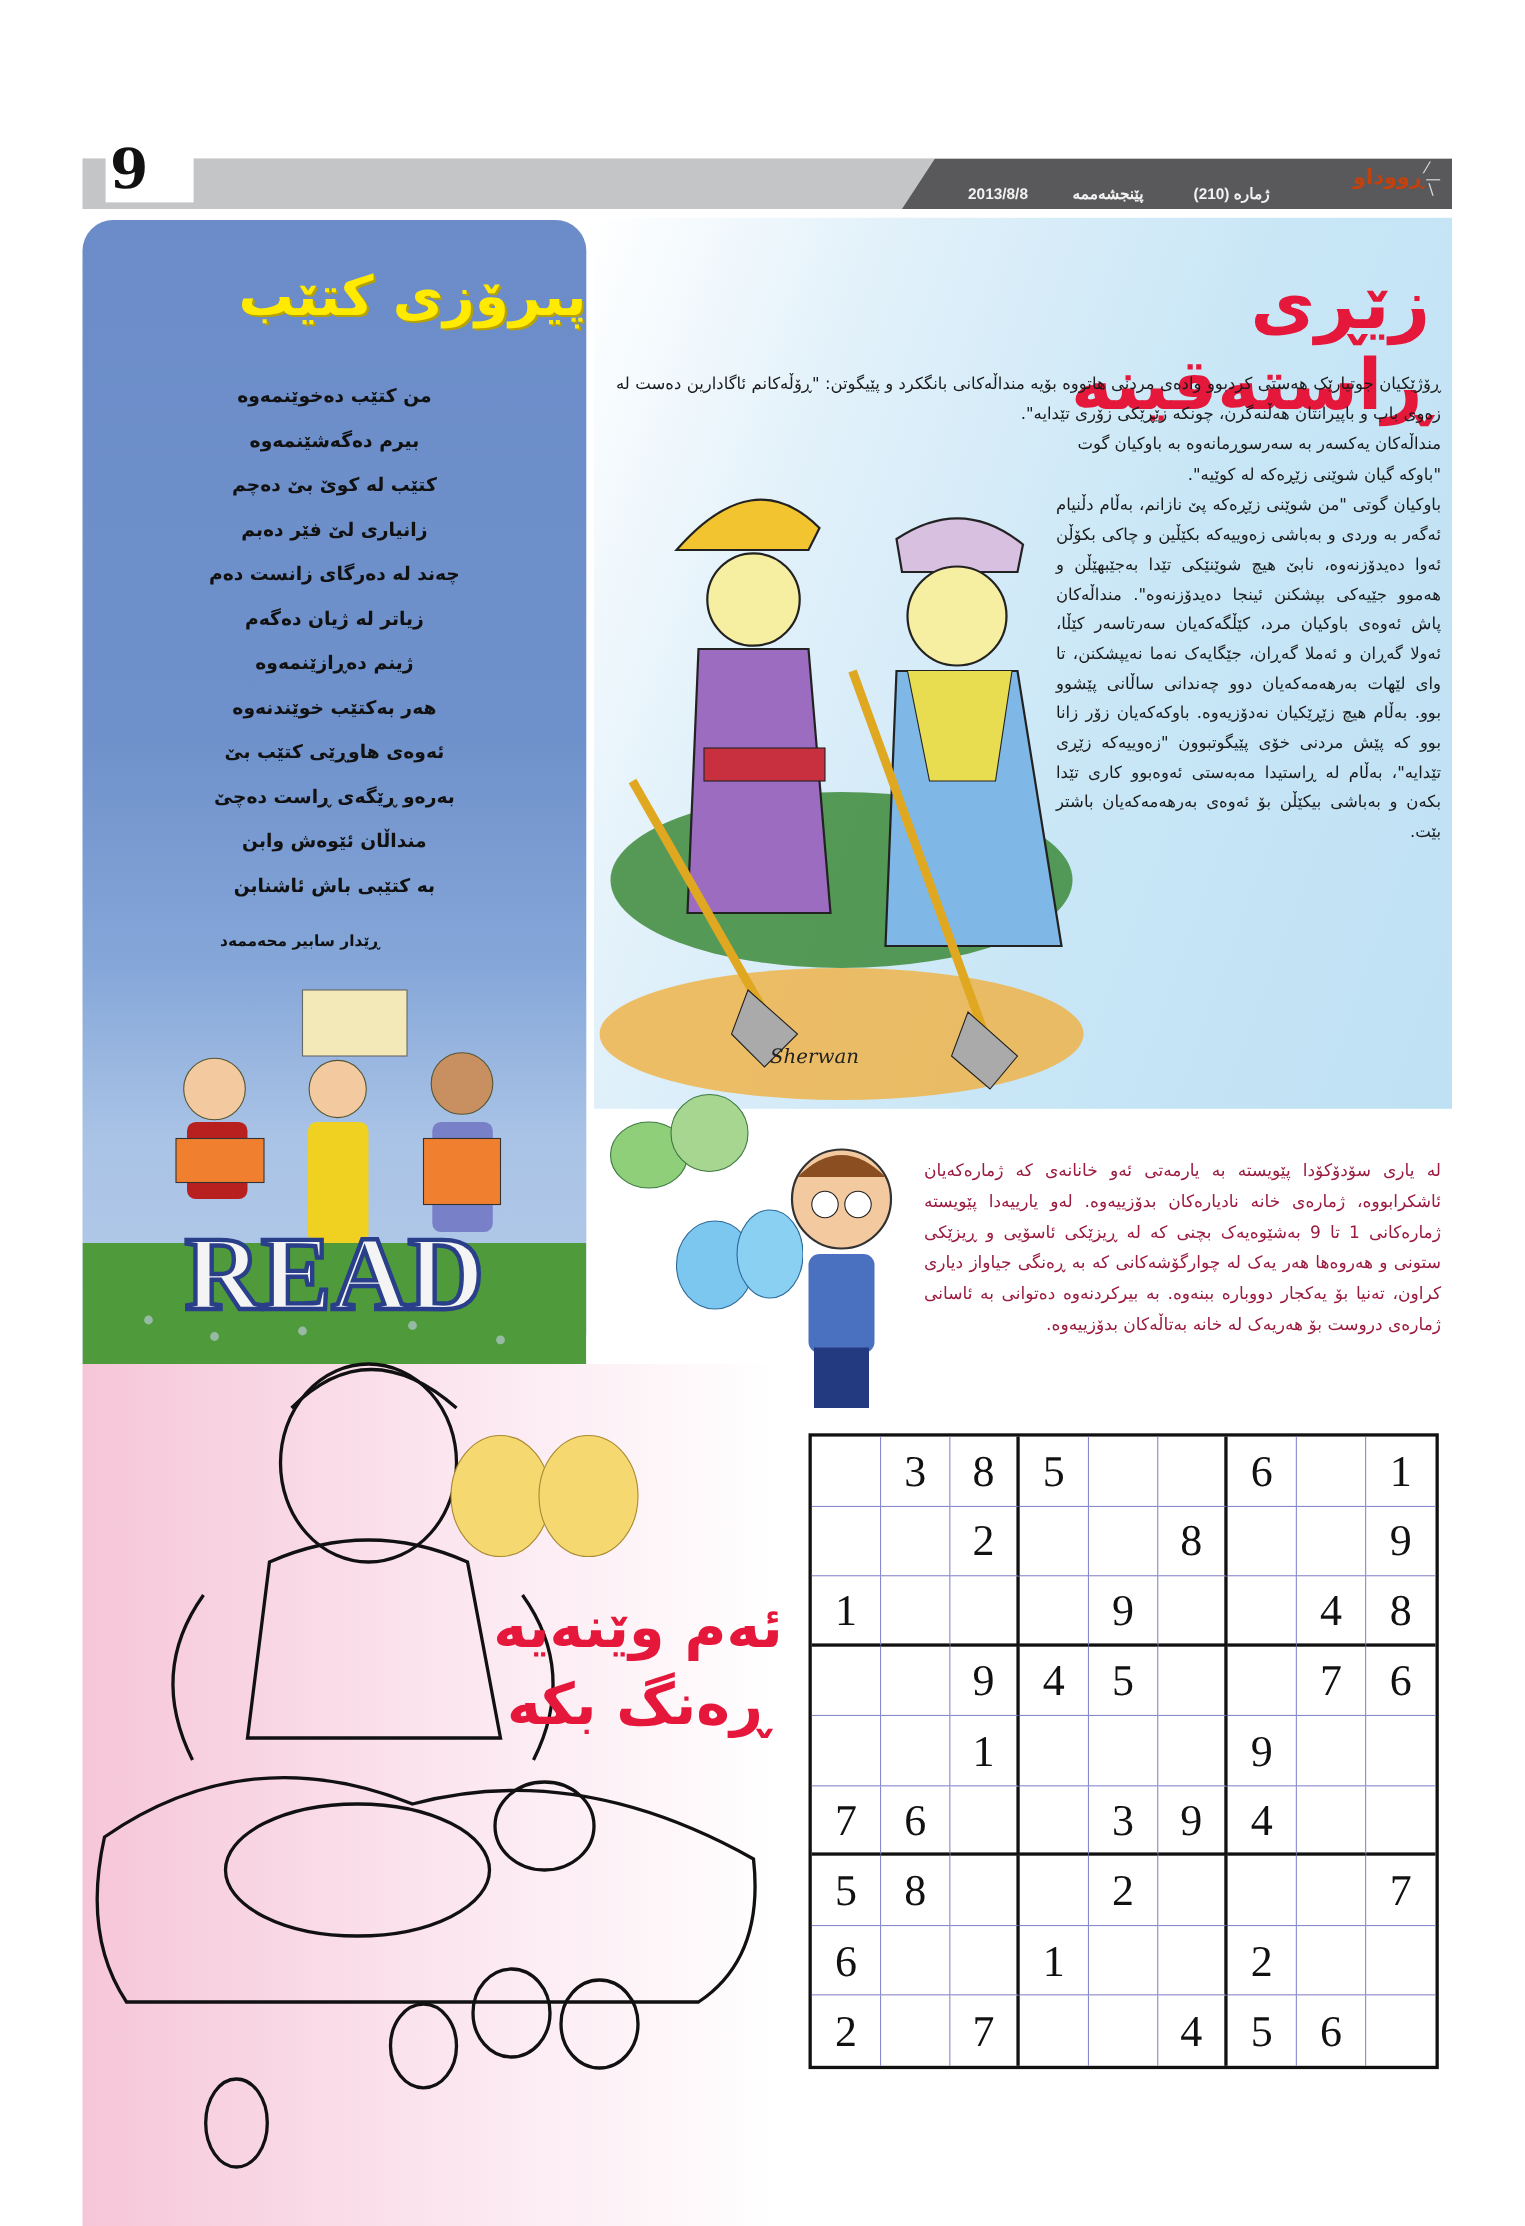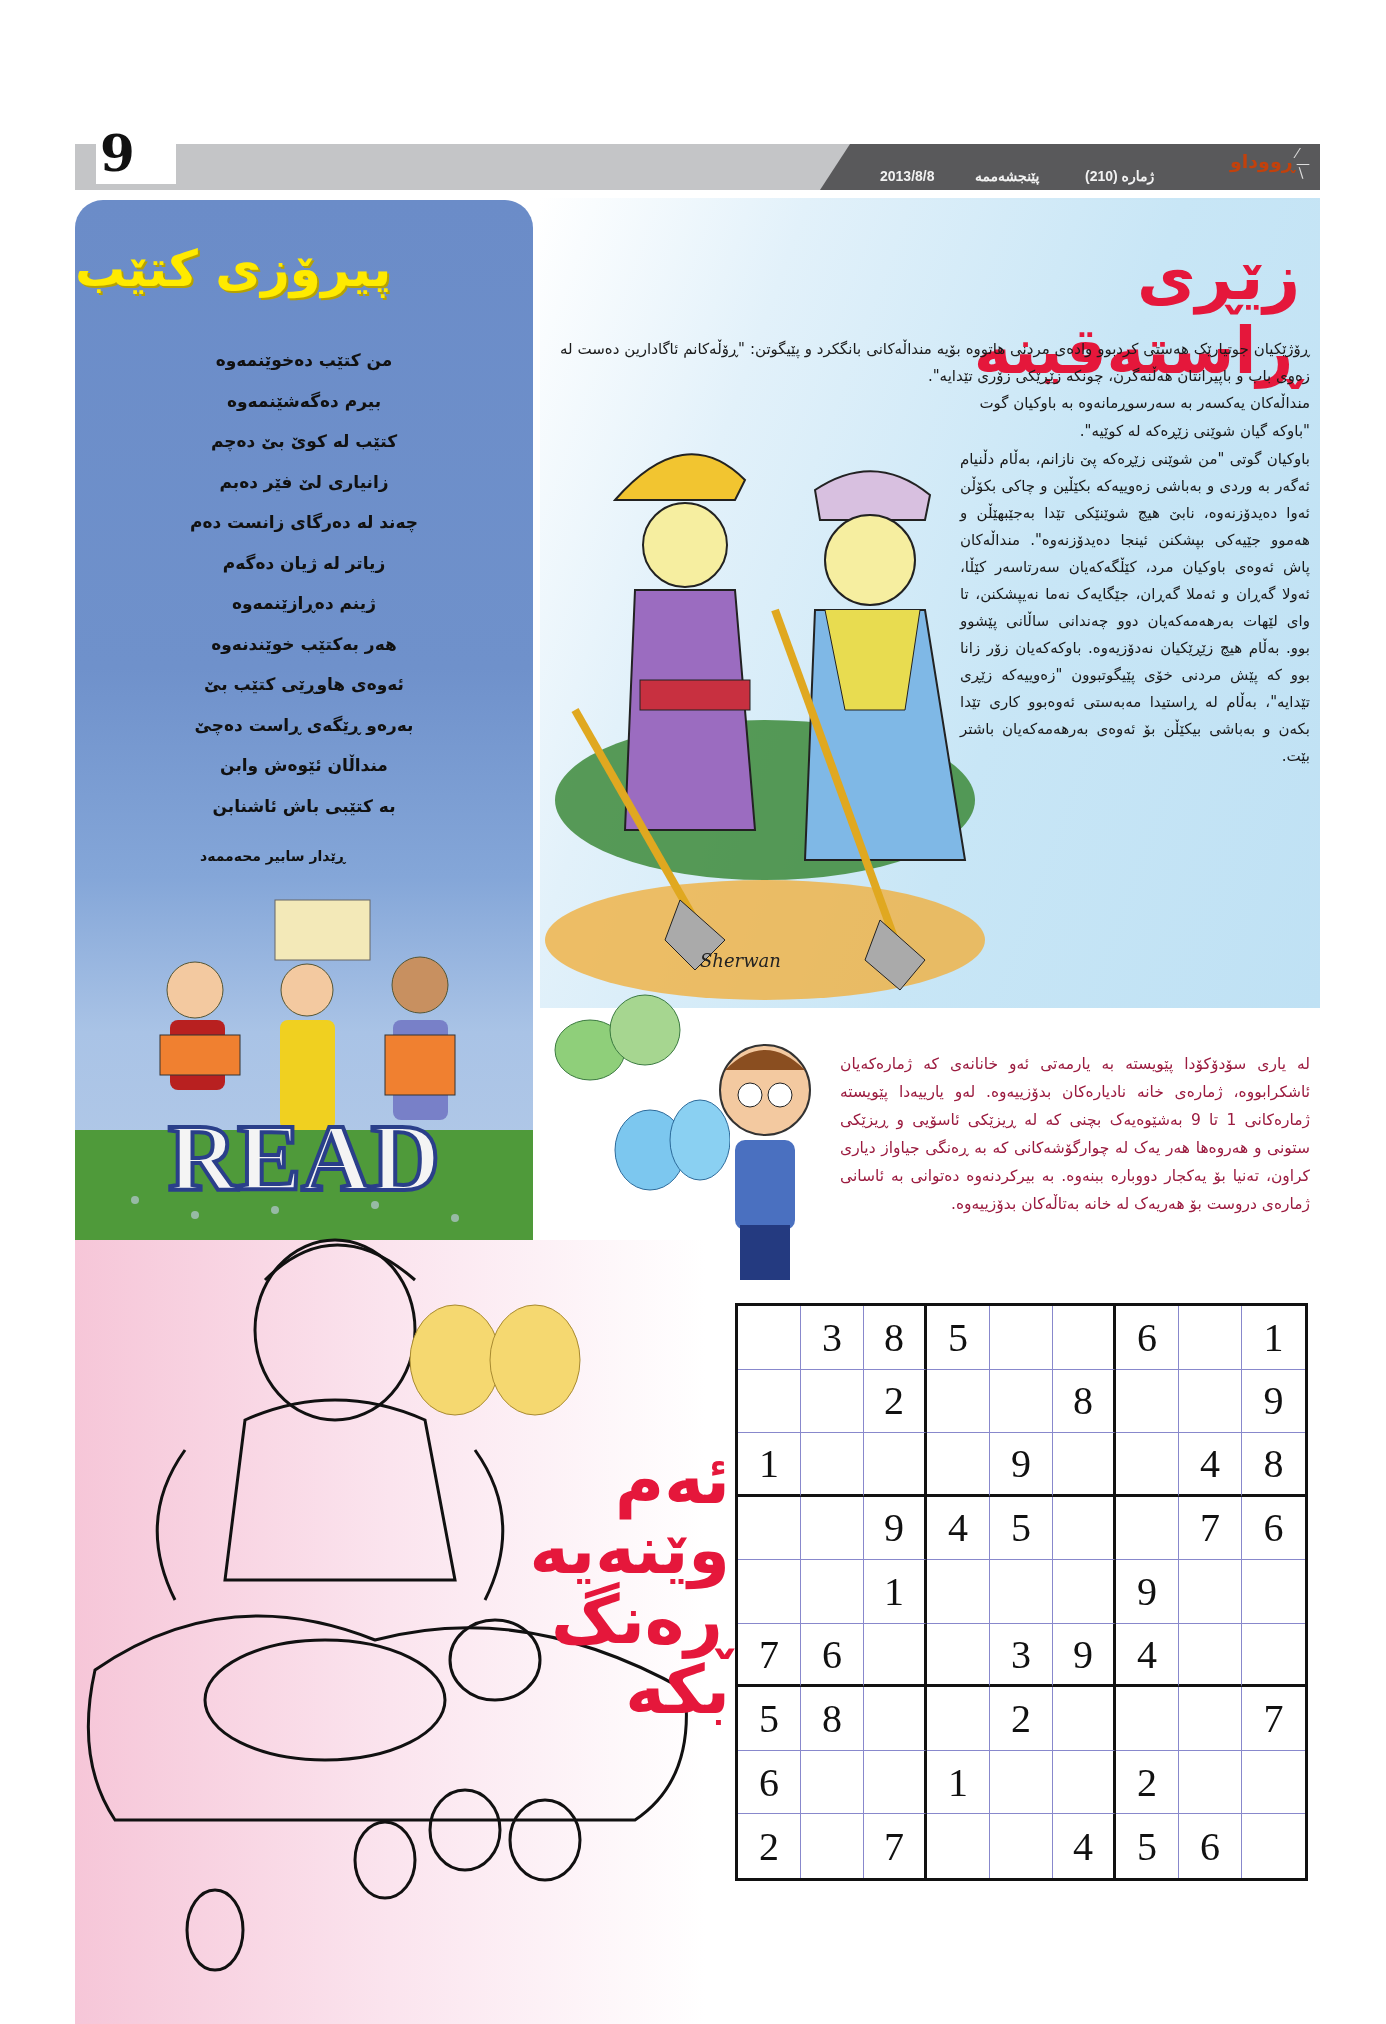--- a/index.html
+++ b/index.html
@@ -21,29 +21,29 @@
   .story-para { direction: rtl; text-align: justify; text-align-last: right; font-size: 15px; line-height: 27px; color: #1a1a1a; font-family: "DejaVu Sans", sans-serif; }
   .story-intro { left: 560px; top: 336px; width: 750px; }
   .story-body { left: 960px; top: 460px; width: 350px; }
 
   
   .boys-illus { left: 545px; top: 380px; width: 455px; height: 620px; }
   .signature { left: 700px; top: 950px; font-family: "DejaVu Serif", serif; font-style: italic; font-size: 18px; color: #222; }
 
   
   .poem-panel { left: 75px; top: 200px; width: 458px; height: 1040px; background: linear-gradient(180deg, #6b8cc8 0%, #6f91cb 45%, #84a6d8 65%, #a9c3e6 80%, #b5cbe8 100%); border-radius: 28px 28px 28px 0; overflow: hidden; }
-  .poem-title { left: 75px; top: 240px; width: 458px; text-align: left; font-size: 50px; font-weight: bold; color: #ffea00; direction: rtl; text-shadow: 2px 2px 0 #b7a200; }
+  .poem-title { left: 75px; top: 240px; width: 458px; text-align: right; font-size: 50px; font-weight: bold; color: #ffea00; direction: rtl; text-shadow: 2px 2px 0 #b7a200; }
   .poem-lines { left: 75px; top: 340px; width: 458px; text-align: center; direction: rtl; }
   .poem-line { font-size: 17px; line-height: 40.5px; color: #111; font-weight: bold; }
   .poem-author { left: 200px; top: 848px; font-size: 14px; font-weight: bold; color: #111; direction: rtl; }
   .read-illus { left: 75px; top: 880px; width: 458px; height: 360px; }
 
   
   .pink-bg { left: 75px; top: 1240px; width: 700px; height: 784px; background: linear-gradient(90deg, #f6c6d8 0%, #fbe4ee 45%, #ffffff 90%); }
-  .color-title { left: 430px; top: 1445px; width: 300px; text-align: right; direction: rtl; font-size: 67px; line-height: 70px; font-weight: bold; color: #e5173b; }
+  .color-title { left: 430px; top: 1445px; width: 300px; text-align: center; direction: rtl; font-size: 52px; line-height: 70px; font-weight: bold; color: #e5173b; }
 
   
   .sudoku-text { left: 840px; top: 1050px; width: 470px; direction: rtl; text-align: justify; text-align-last: right; font-size: 15.5px; line-height: 28px; color: #9b1b3f; }
 
   
   .sudoku { left: 735px; top: 1303px; width: 573px; height: 578px; display: grid; grid-template-columns: repeat(9, 1fr); grid-template-rows: repeat(9, 1fr); border: 3px solid #111; background: #fff; }
   .cell { border-right: 1px solid #8888cc; border-bottom: 1px solid #8888cc; font-family: "Liberation Serif", serif; font-size: 40px; color: #111; display: flex; align-items: center; justify-content: center; }
   .cell.br { border-right: 3px solid #111; }
   .cell.bb { border-bottom: 3px solid #111; }
   .cell.lastc { border-right: none; }

